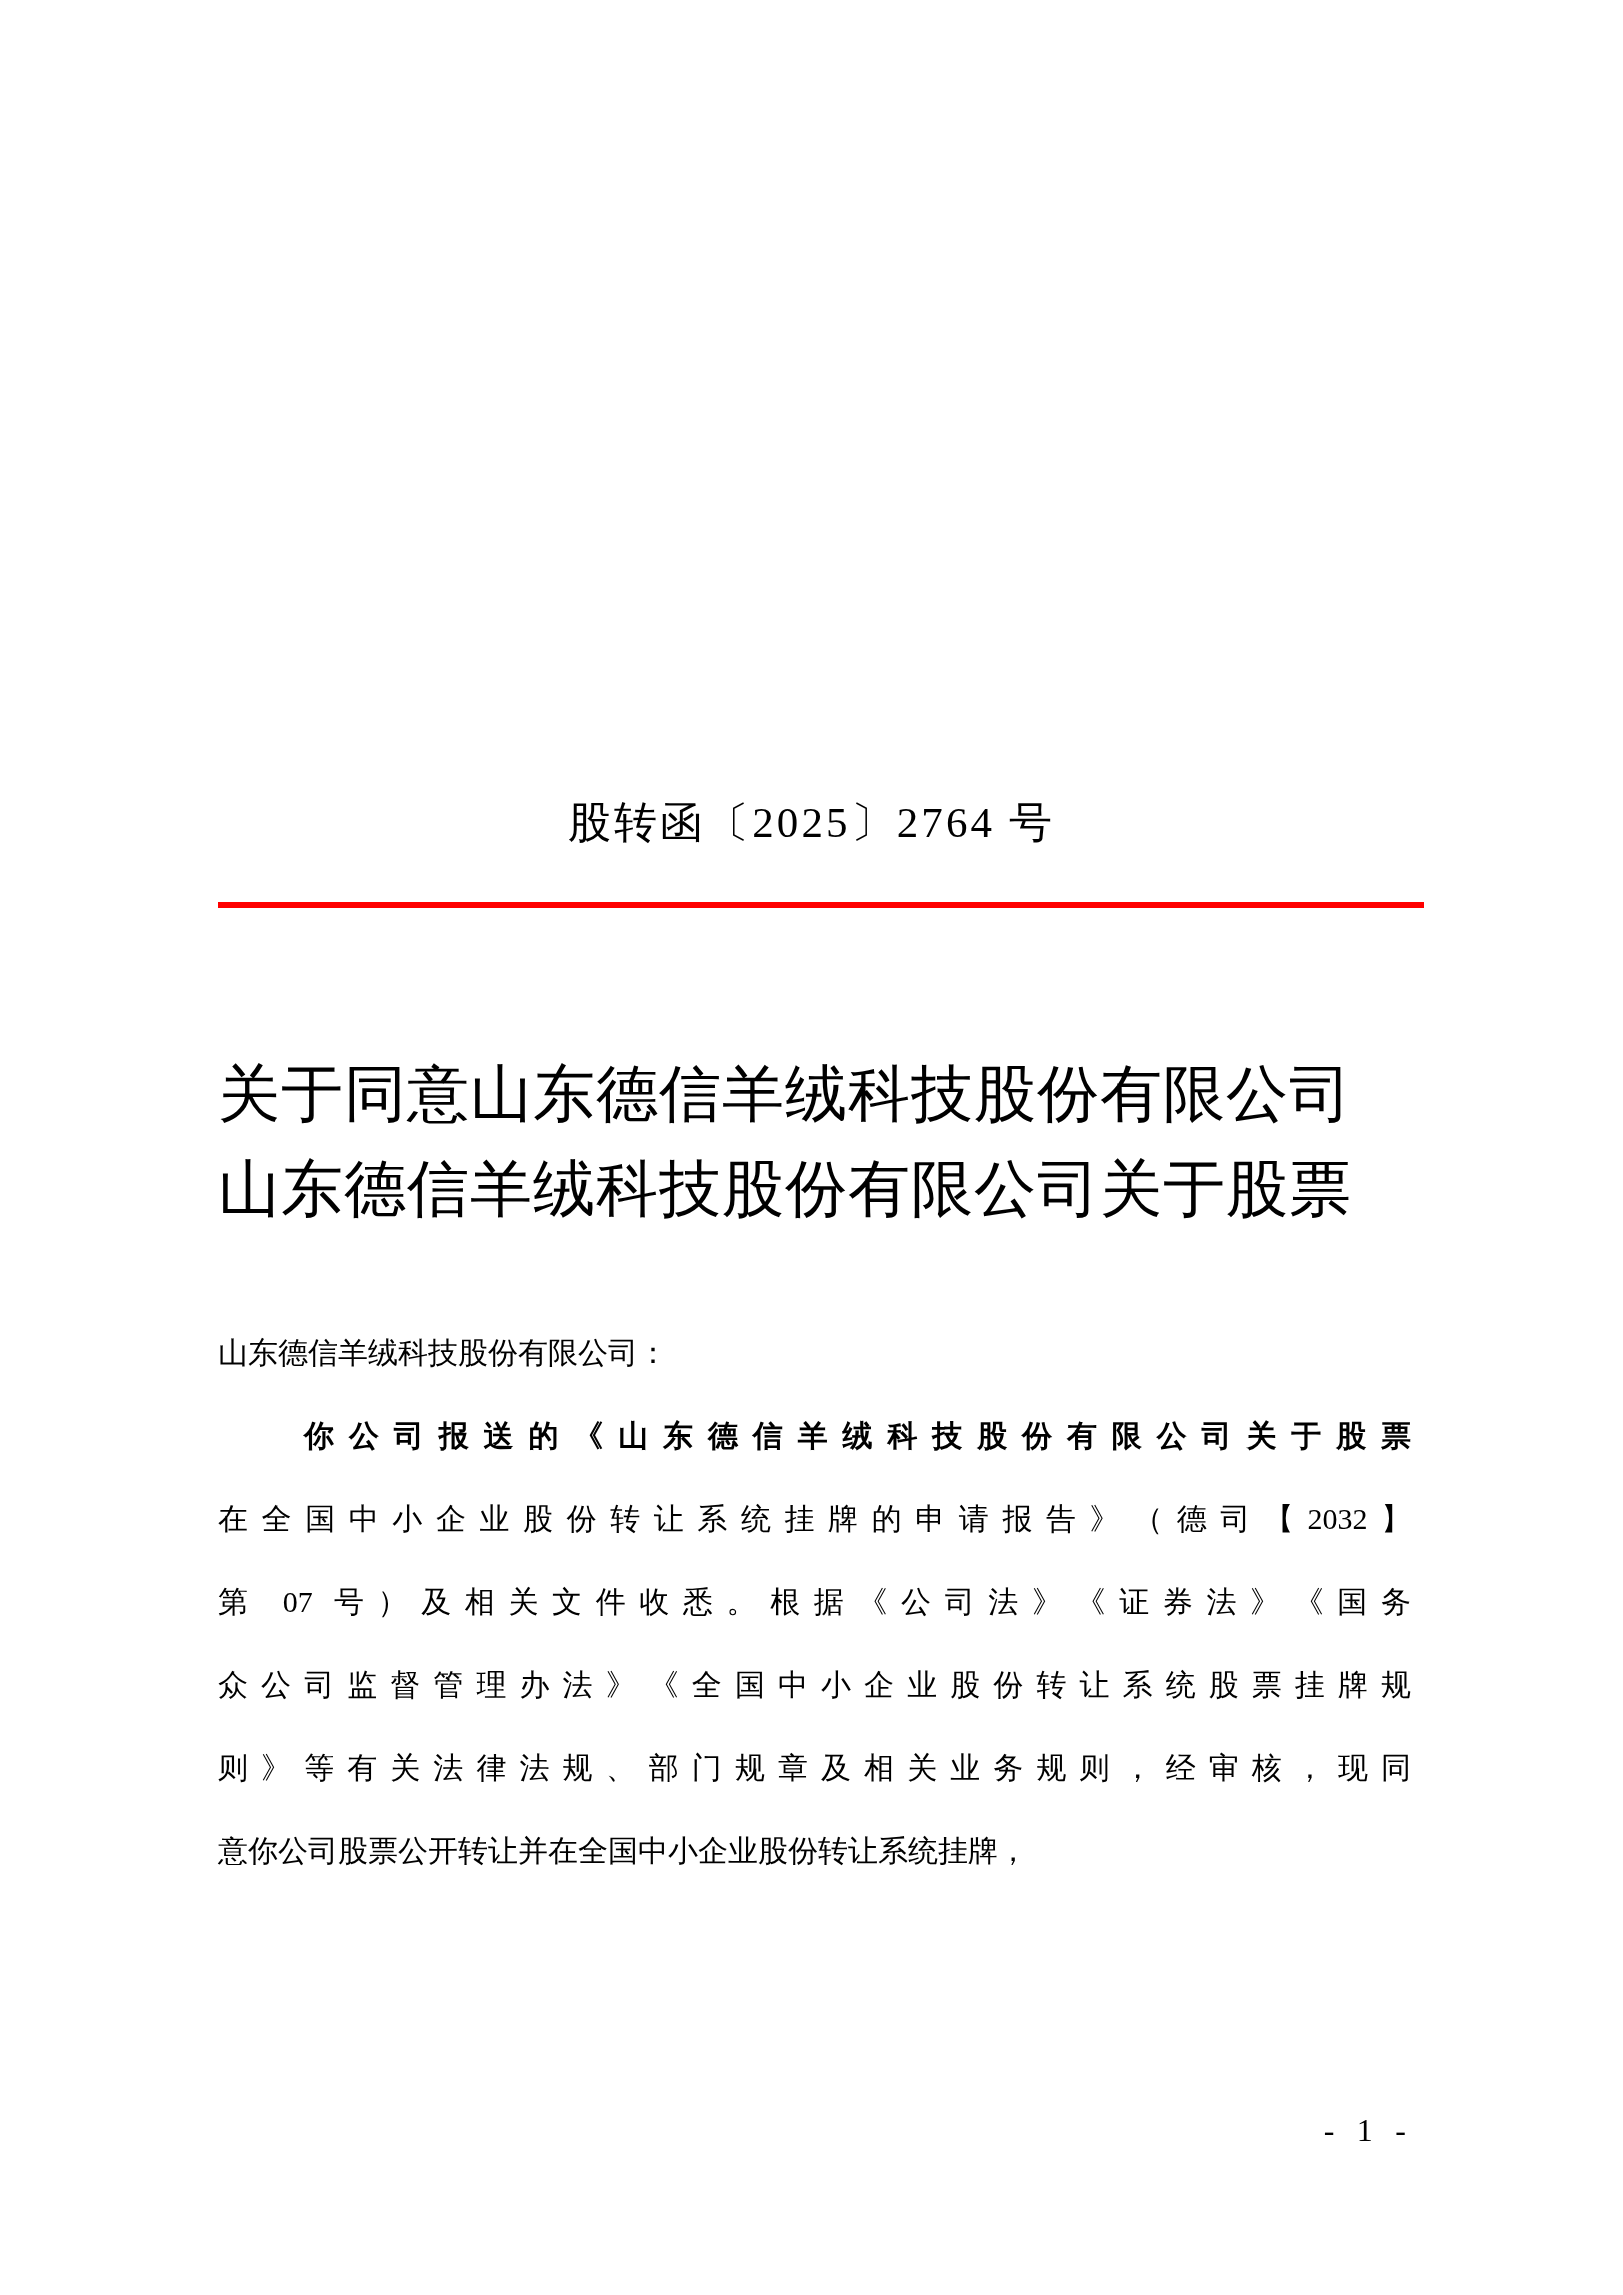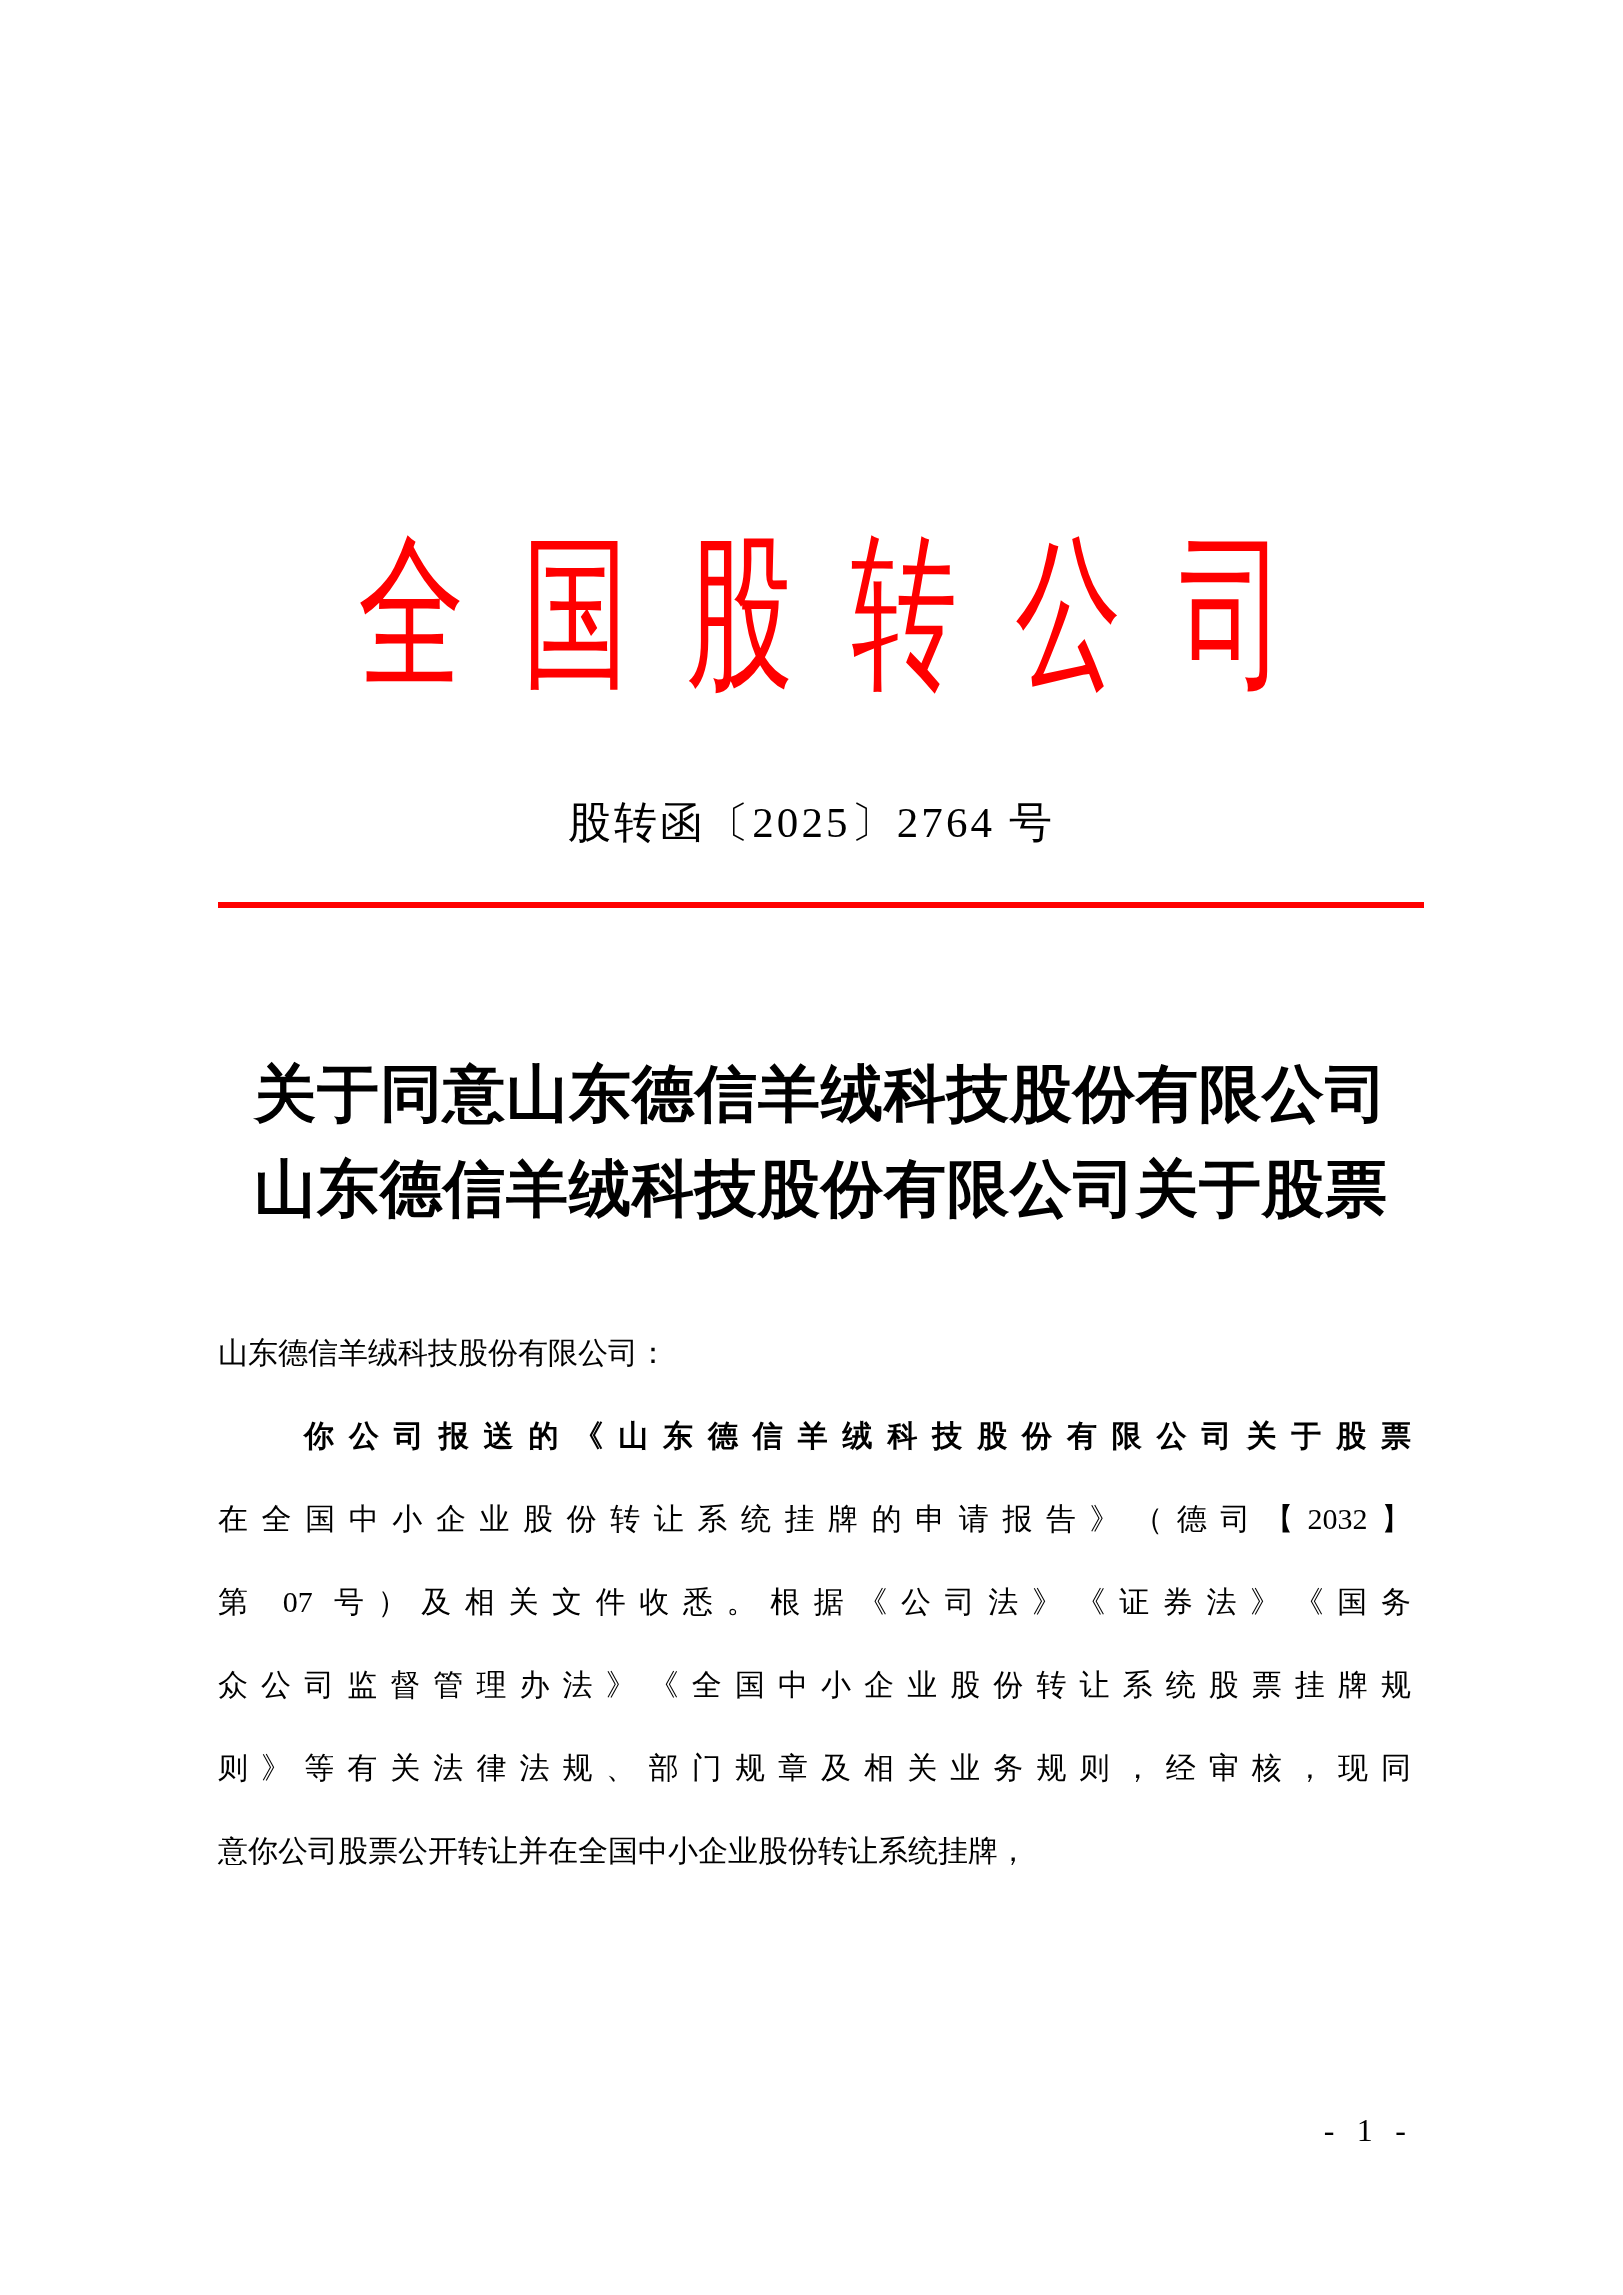--- a/index.html
+++ b/index.html
@@ -61,23 +61,23 @@
     height: 5.6px;
     background: #ff0000;
   }
 
   
   .doc-title {
     position: absolute;
     top: 1047px;
     left: 218px;
     width: 1206px;
-    text-align: center;
+    text-align: left;
     font-size: 62px;
-    font-weight: 700;
+    font-weight: 400;
     line-height: 95px;
     letter-spacing: 1px;
   }
 
   
   .body-block {
     position: absolute;
     top: 1311px;
     left: 218px;
     width: 1193px;
@@ -109,23 +109,20 @@
     font-size: 32px;
     line-height: 41px;
     letter-spacing: 7.2px;
   }
 </style>
 </head>
 <body>
 
 <div class="page">
 
-  <div class="issuer-row">
-    <span class="issuer-text">全国股转公司</span>
-  </div>
 
   <div class="doc-number-row">
     <span class="doc-number">股转函〔2025〕2764 号</span>
   </div>
 
   <div class="red-rule"></div>
 
   <div class="doc-title">
     <div>关于同意山东德信羊绒科技股份有限公司</div>
     <div>山东德信羊绒科技股份有限公司关于股票</div>

